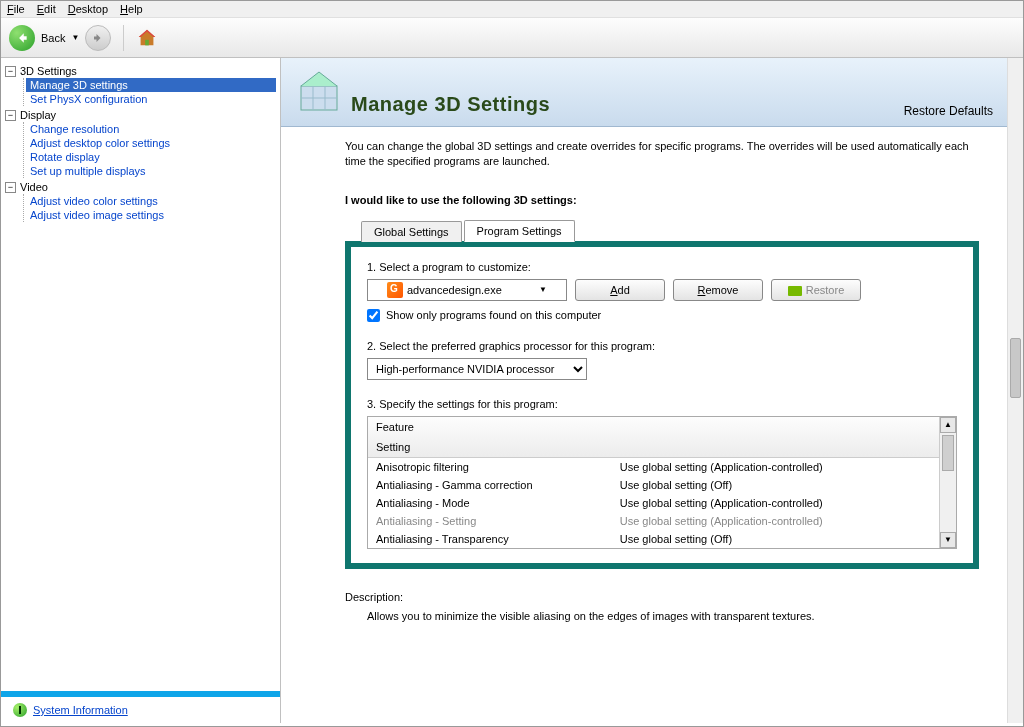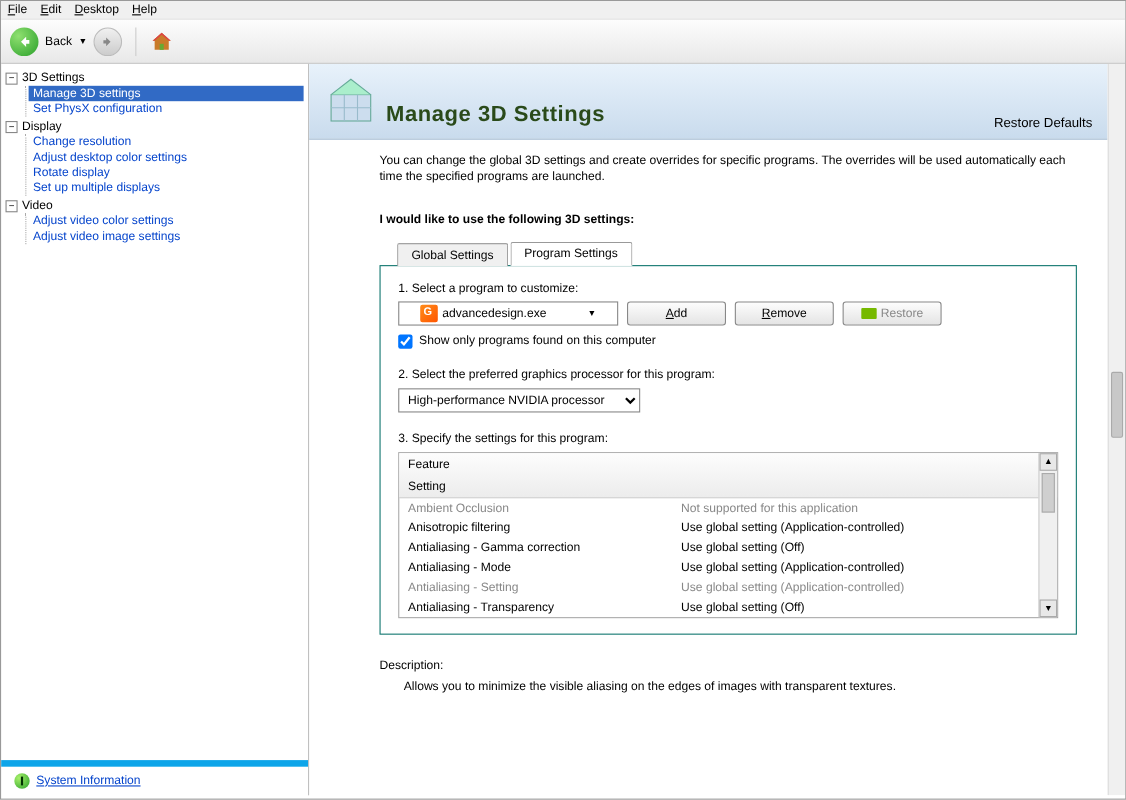--- a/index.html
+++ b/index.html
@@ -36,21 +36,21 @@
 .page-header { background: linear-gradient(#e8f2fb, #c9dbed); padding: 10px 14px; display:flex; align-items:flex-end; border-bottom:1px solid #a0b8d0; position:relative; min-height:60px;}
 .page-header .icon3d { width:48px; height:48px; margin-right:8px; }
 .page-title { font-size: 20px; color:#2a4a1a; font-weight:bold; letter-spacing:0.5px; }
 .restore-link { position:absolute; right:14px; bottom:8px; color:#000; cursor:pointer; font-size:12px;}
 .page-body { padding: 12px 28px 12px 64px; }
 .intro { margin-bottom: 24px; line-height:1.4; }
 .section-label { font-weight: bold; margin-bottom: 14px; }
 .tabs { display:flex; margin-bottom:-1px; margin-left:16px;align-items:flex-end;}
 .tab { padding: 4px 12px; border:1px solid #999; background:#f0f0f0; cursor:pointer; border-bottom:none; border-radius: 2px 2px 0 0; margin-right:2px;}
 .tab.active { background:#fff; position:relative; z-index:2; border-bottom:1px solid #fff;}
-.tab-panel { border:1px solid #0f766e; padding: 14px 16px; background:#fff; }
+.tab-panel { border:6px solid #0f766e; padding: 14px 16px; background:#fff; }
 .step { margin-bottom: 18px; }
 .step-label { margin-bottom: 6px; }
 .row { display:flex; align-items:center; gap:8px; }
 select.drop { height:22px; border:1px solid #888; background:#fff; padding: 0 4px; min-width: 200px;}
 .prog-ico { display:inline-block; width:16px; height:16px; background: linear-gradient(135deg,#ff8c1a,#ff5500); border-radius:2px; position:relative; margin-right:4px; vertical-align:middle;}
 .prog-ico::after{content:"G"; color:#fff; font-size:10px; font-weight:bold; position:absolute; left:3px; top:1px;}
 .winbtn { height:22px; min-width:90px; border:1px solid #888; background:linear-gradient(#fdfdfd,#e4e4e4); cursor:pointer; border-radius:3px; }
 .winbtn.restore { color:#888; }
 .nv-ico { display:inline-block; width:14px; height:10px; background:#76b900; border-radius:1px; vertical-align:middle; margin-right:4px;}
 .checkbox-row { margin-top:8px; display:flex; align-items:center; gap:6px;}
@@ -192,24 +192,20 @@
           </div>
 
           <div class="step" style="margin-bottom:0;">
             <div class="step-label">3. Specify the settings for this program:</div>
             <div class="feature-table">
               <div class="ft-head">
                 <div class="ft-col1">Feature</div>
                 <div class="ft-col2">Setting</div>
               </div>
               <div class="ft-body" id="ft-body">
-                  <div class="ft-row dis">
-                    <div class="ft-col1">Ambient Occlusion</div>
-                    <div class="ft-col2">Not supported for this application</div>
-                  </div>
                   <div class="ft-row">
                     <div class="ft-col1">Anisotropic filtering</div>
                     <div class="ft-col2">Use global setting (Application-controlled)</div>
                   </div>
                   <div class="ft-row">
                     <div class="ft-col1">Antialiasing - Gamma correction</div>
                     <div class="ft-col2">Use global setting (Off)</div>
                   </div>
                   <div class="ft-row">
                     <div class="ft-col1">Antialiasing - Mode</div>

